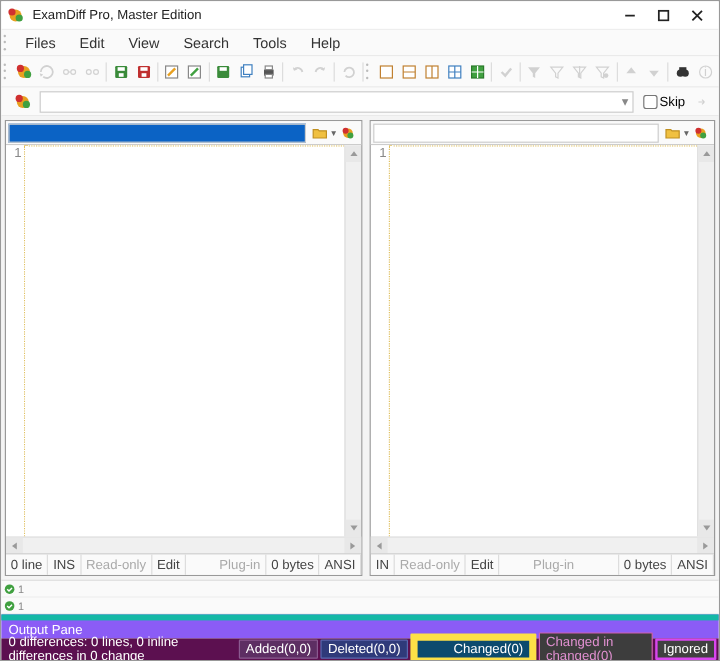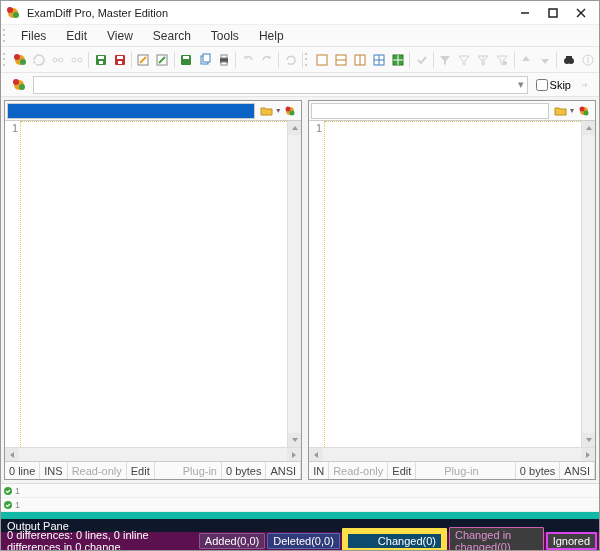--- a/index.html
+++ b/index.html
@@ -53,21 +53,21 @@
 .pane-status .cell { padding: 0 4px; border-right: 1px solid #ddd; height: 100%; display: flex; align-items: center; color: #444; white-space: nowrap; }
 .pane-status .cell.muted { color: #aaa; }
 .pane-status .wide { flex:1;margin-left:24px; }
 
 
 .map-area { background: #fafafa; border-top: 1px solid #ddd; }
 .map-row { height: 14px; border-bottom: 1px solid #eee; display: flex; align-items: center; padding: 0 2px; }
 .map-row .mark { width: 10px; height: 10px; display:flex; align-items:center; justify-content:center; }
 
 
-.output-header { height: 20px; background: #0f172a; color: #fff; display: flex; align-items: center; padding: 0 6px; font-size: 11px; border-top: 7px solid #14b8a6; }
+.output-header { height: 20px; background: #8b5cf6; color: #fff; display: flex; align-items: center; padding: 0 6px; font-size: 11px; border-top: 5px solid #14b8a6; }
 
 
 .bottom-status { height: 18px; background: #5c1050; color: #fff; display: flex; align-items: center; padding: 0 2px; font-size: 10px; }
 .bottom-status .summary { padding: 0 4px; }
 .bottom-status .badge { padding: 1px 5px; margin-left: 2px; color: #fff; border-radius: 1px; }
 .badge.added { background: #5d2e63; border: 1px solid #8a5a90; text-align: right; }
 .badge.deleted { background: #2f3a7a; border: 1px solid #5a68b0; }
 .badge.changed { background: #0c4a6e; border: 6px solid #fde047; color:#fff;padding-left:30px; }
 .badge.cic { background: #3d3d3d; border: 1px solid #d060b0; color:#e090d0; }
 .badge.ignored { background: #404040; border: 2px solid #d946ef; }

